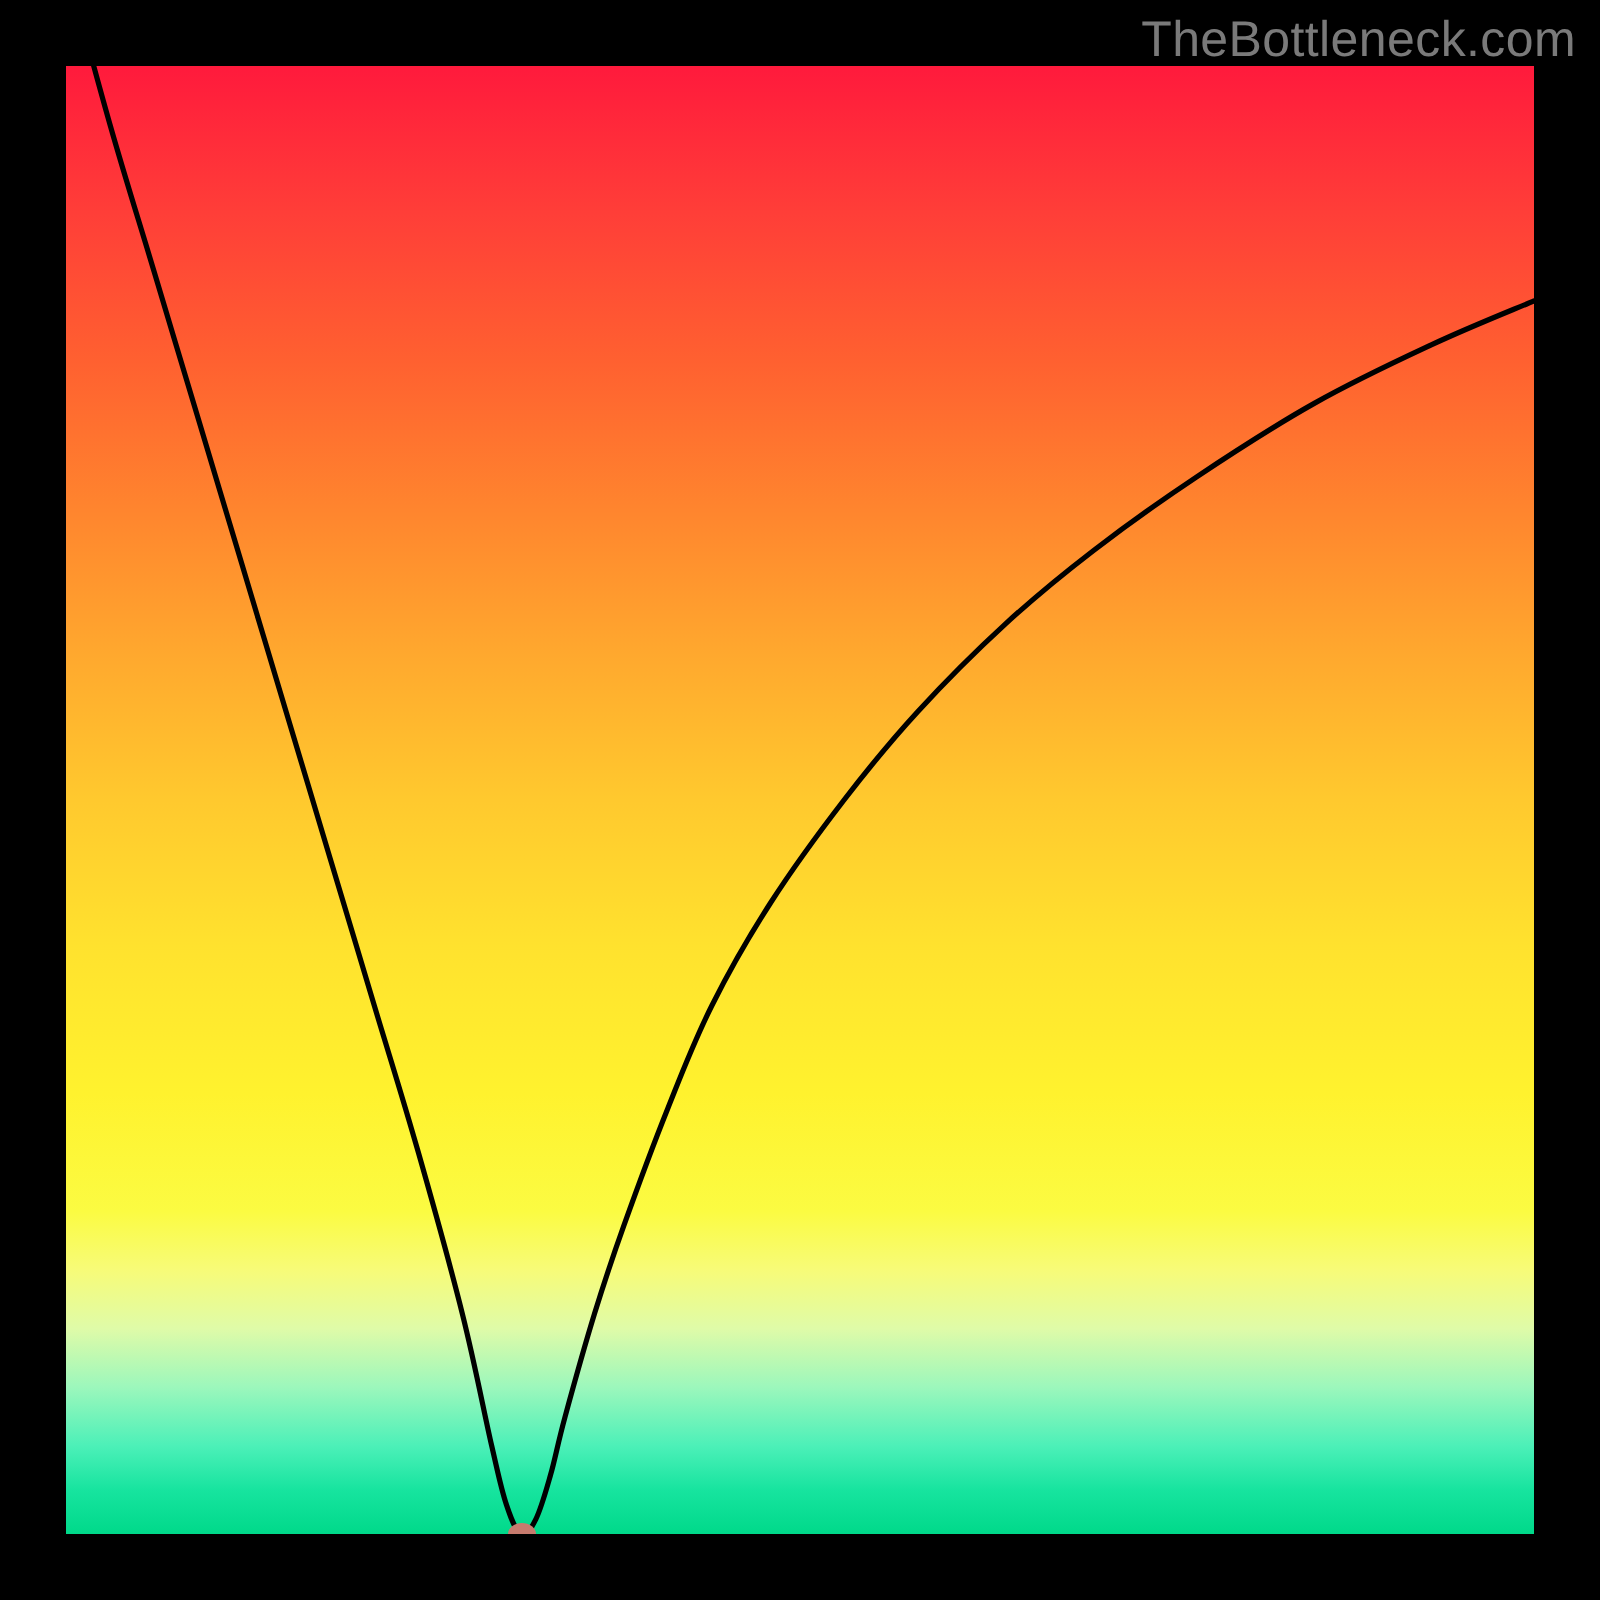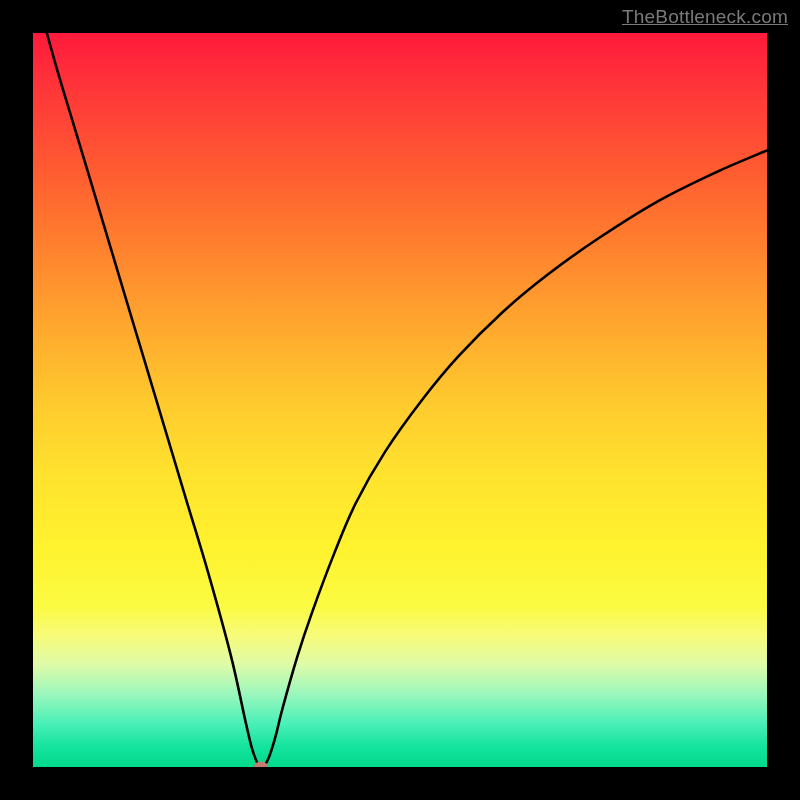--- a/index.html
+++ b/index.html
@@ -45,25 +45,24 @@
       #4cf0b8 94%,
       #17e49f 97%,
       #00d98a 100%
     );
   }
   .watermark {
     position: absolute;
     top: 6px;
     right: 12px;
     color: #7a7a7a;
-    font-size: 19px;
+    font-size: 25px;
     font-weight: 500;
     letter-spacing: 0.2px;
     user-select: none;
-    text-decoration: underline;
   }
   svg.curve {
     position: absolute;
     inset: 0;
     width: 100%;
     height: 100%;
   }
   .marker {
     position: absolute;
     width: 14px;

